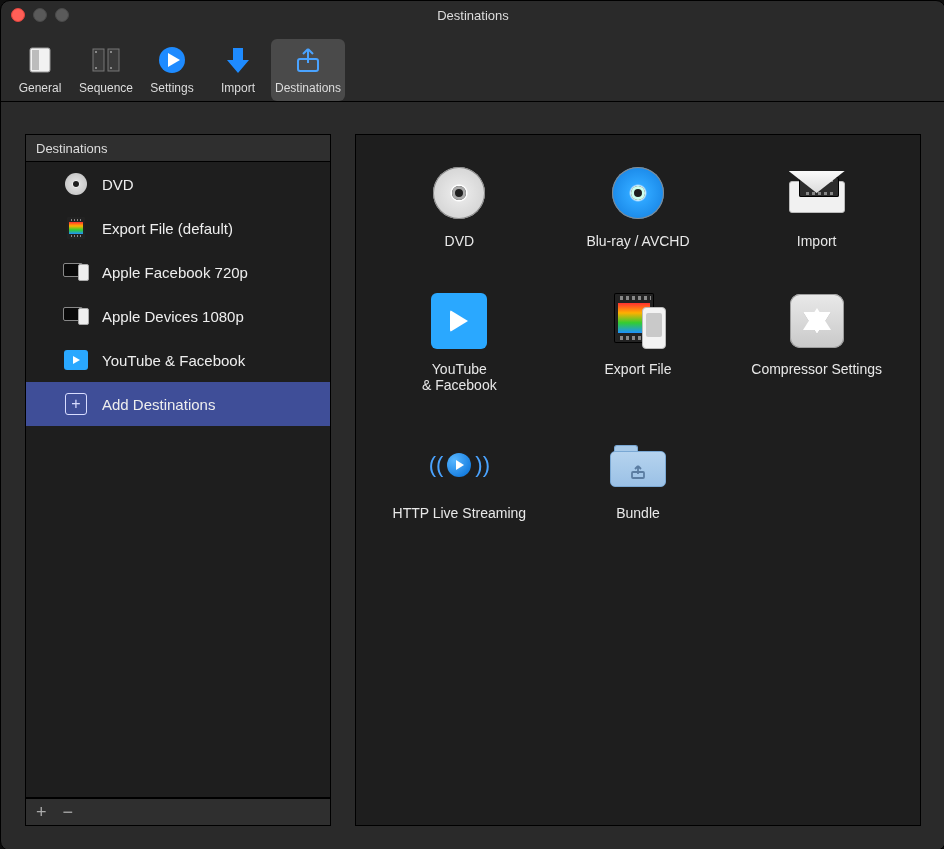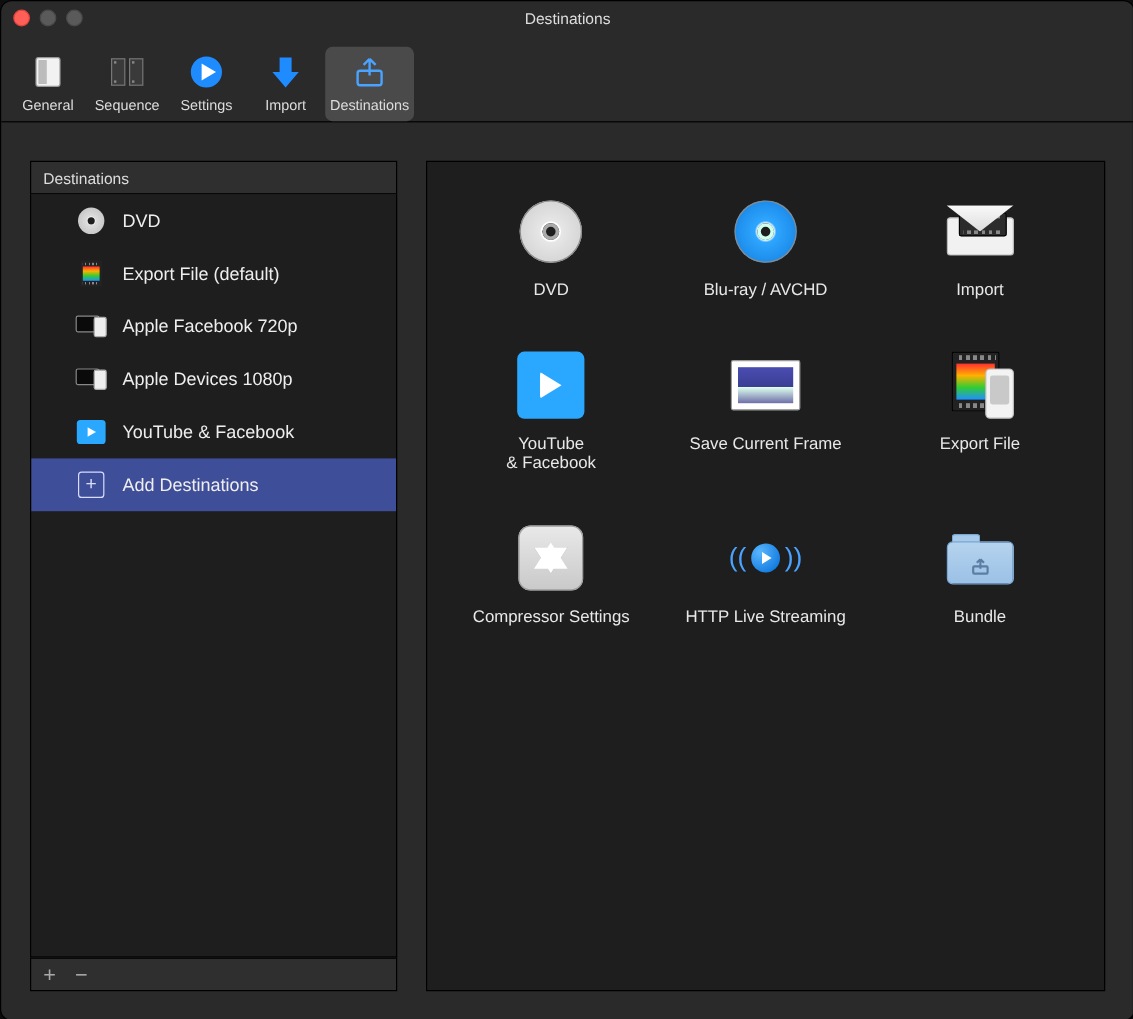--- a/index.html
+++ b/index.html
@@ -315,28 +315,20 @@
         <div class="cell">
           <div class="cicon">
               <div class="ytfb">
                 <div class="tri"></div>
               </div>
             </div>
           <span style="white-space:pre-line">YouTube
 &amp; Facebook</span>
         </div>
 
-        <div class="cell">
-          <div class="cicon">
-              <div class="frame">
-                <div class="pic"></div>
-              </div>
-            </div>
-          <span>Save Current Frame</span>
-        </div>
 
 
         <div class="cell">
           <div class="cicon">
             <div class="exportfile">
                 <div class="film">
                   <div class="strip"></div>
                 </div>
                 <div class="ph"></div>
               </div>

